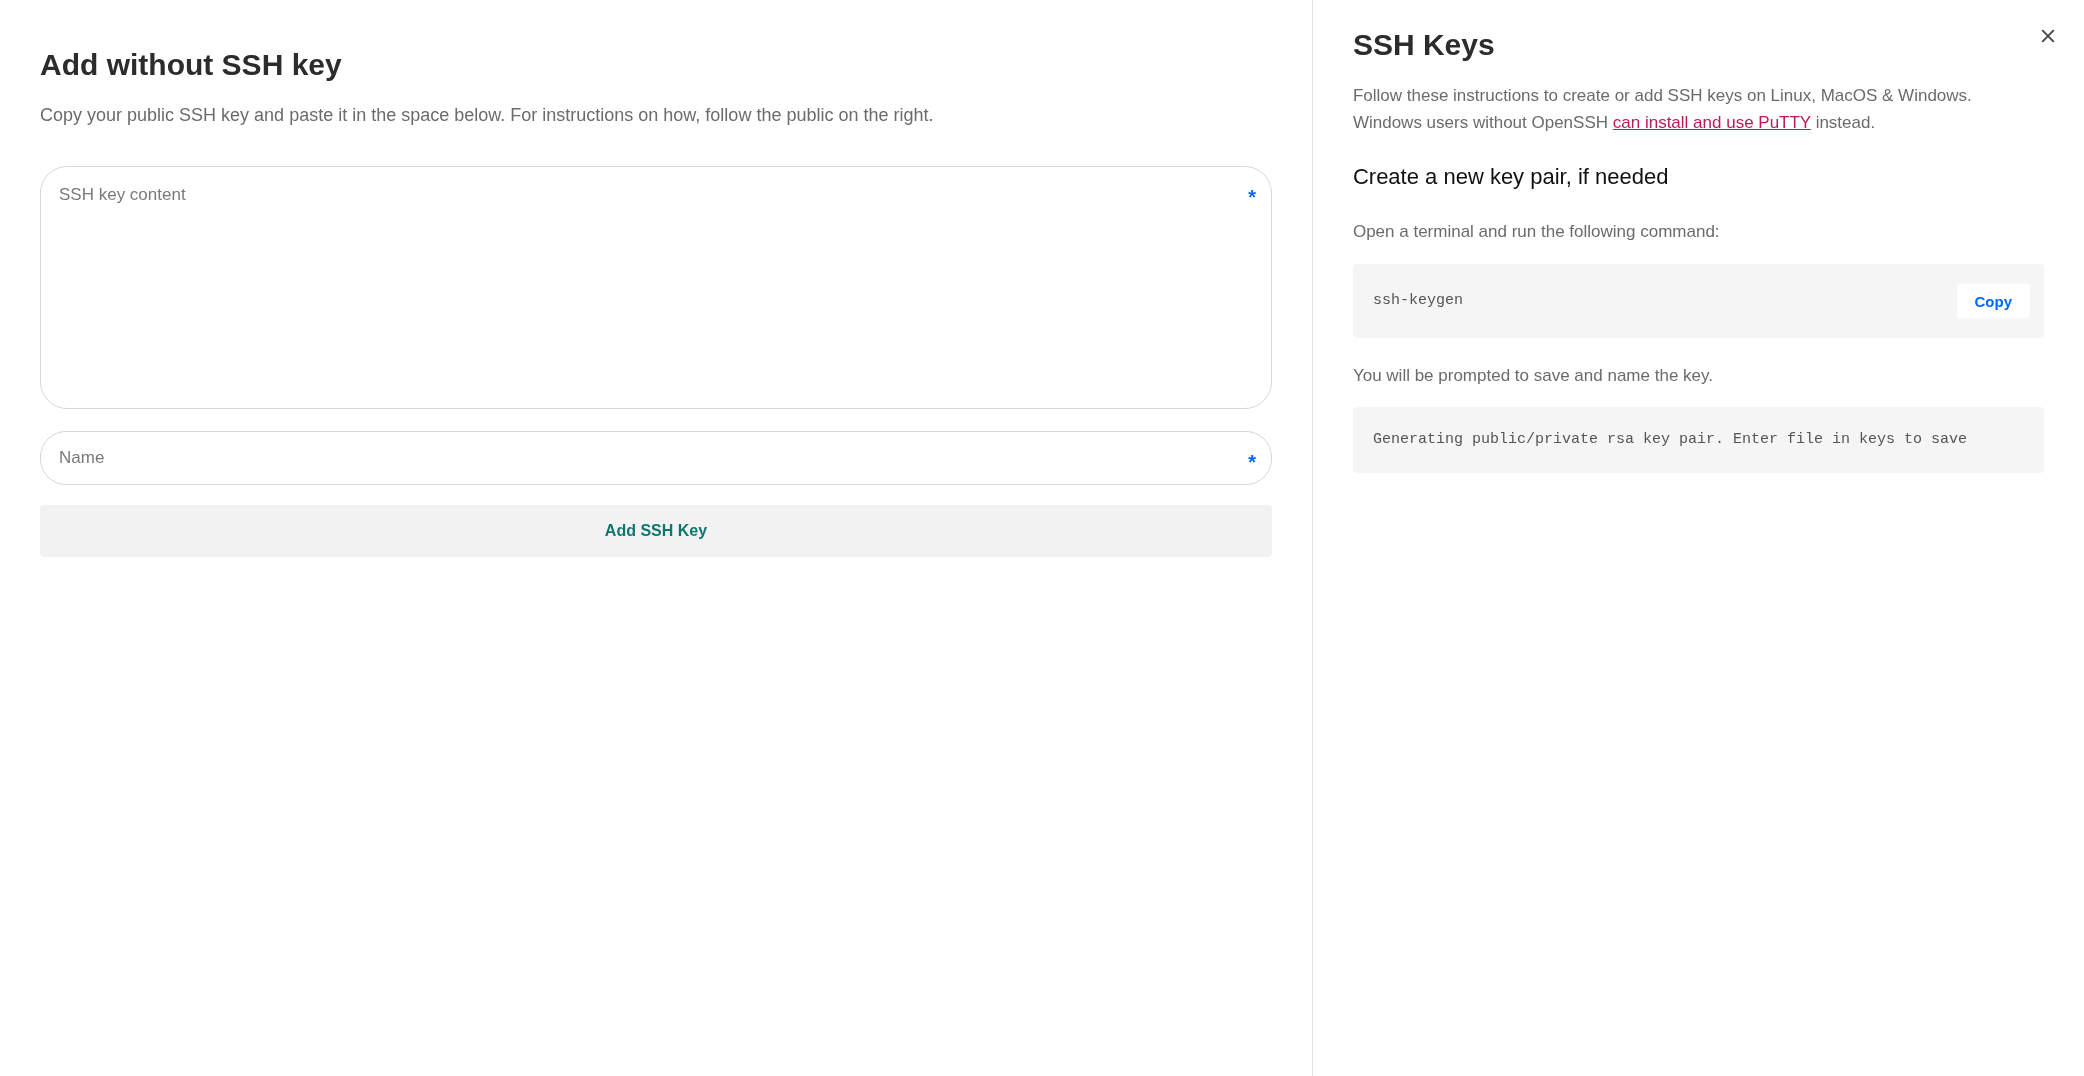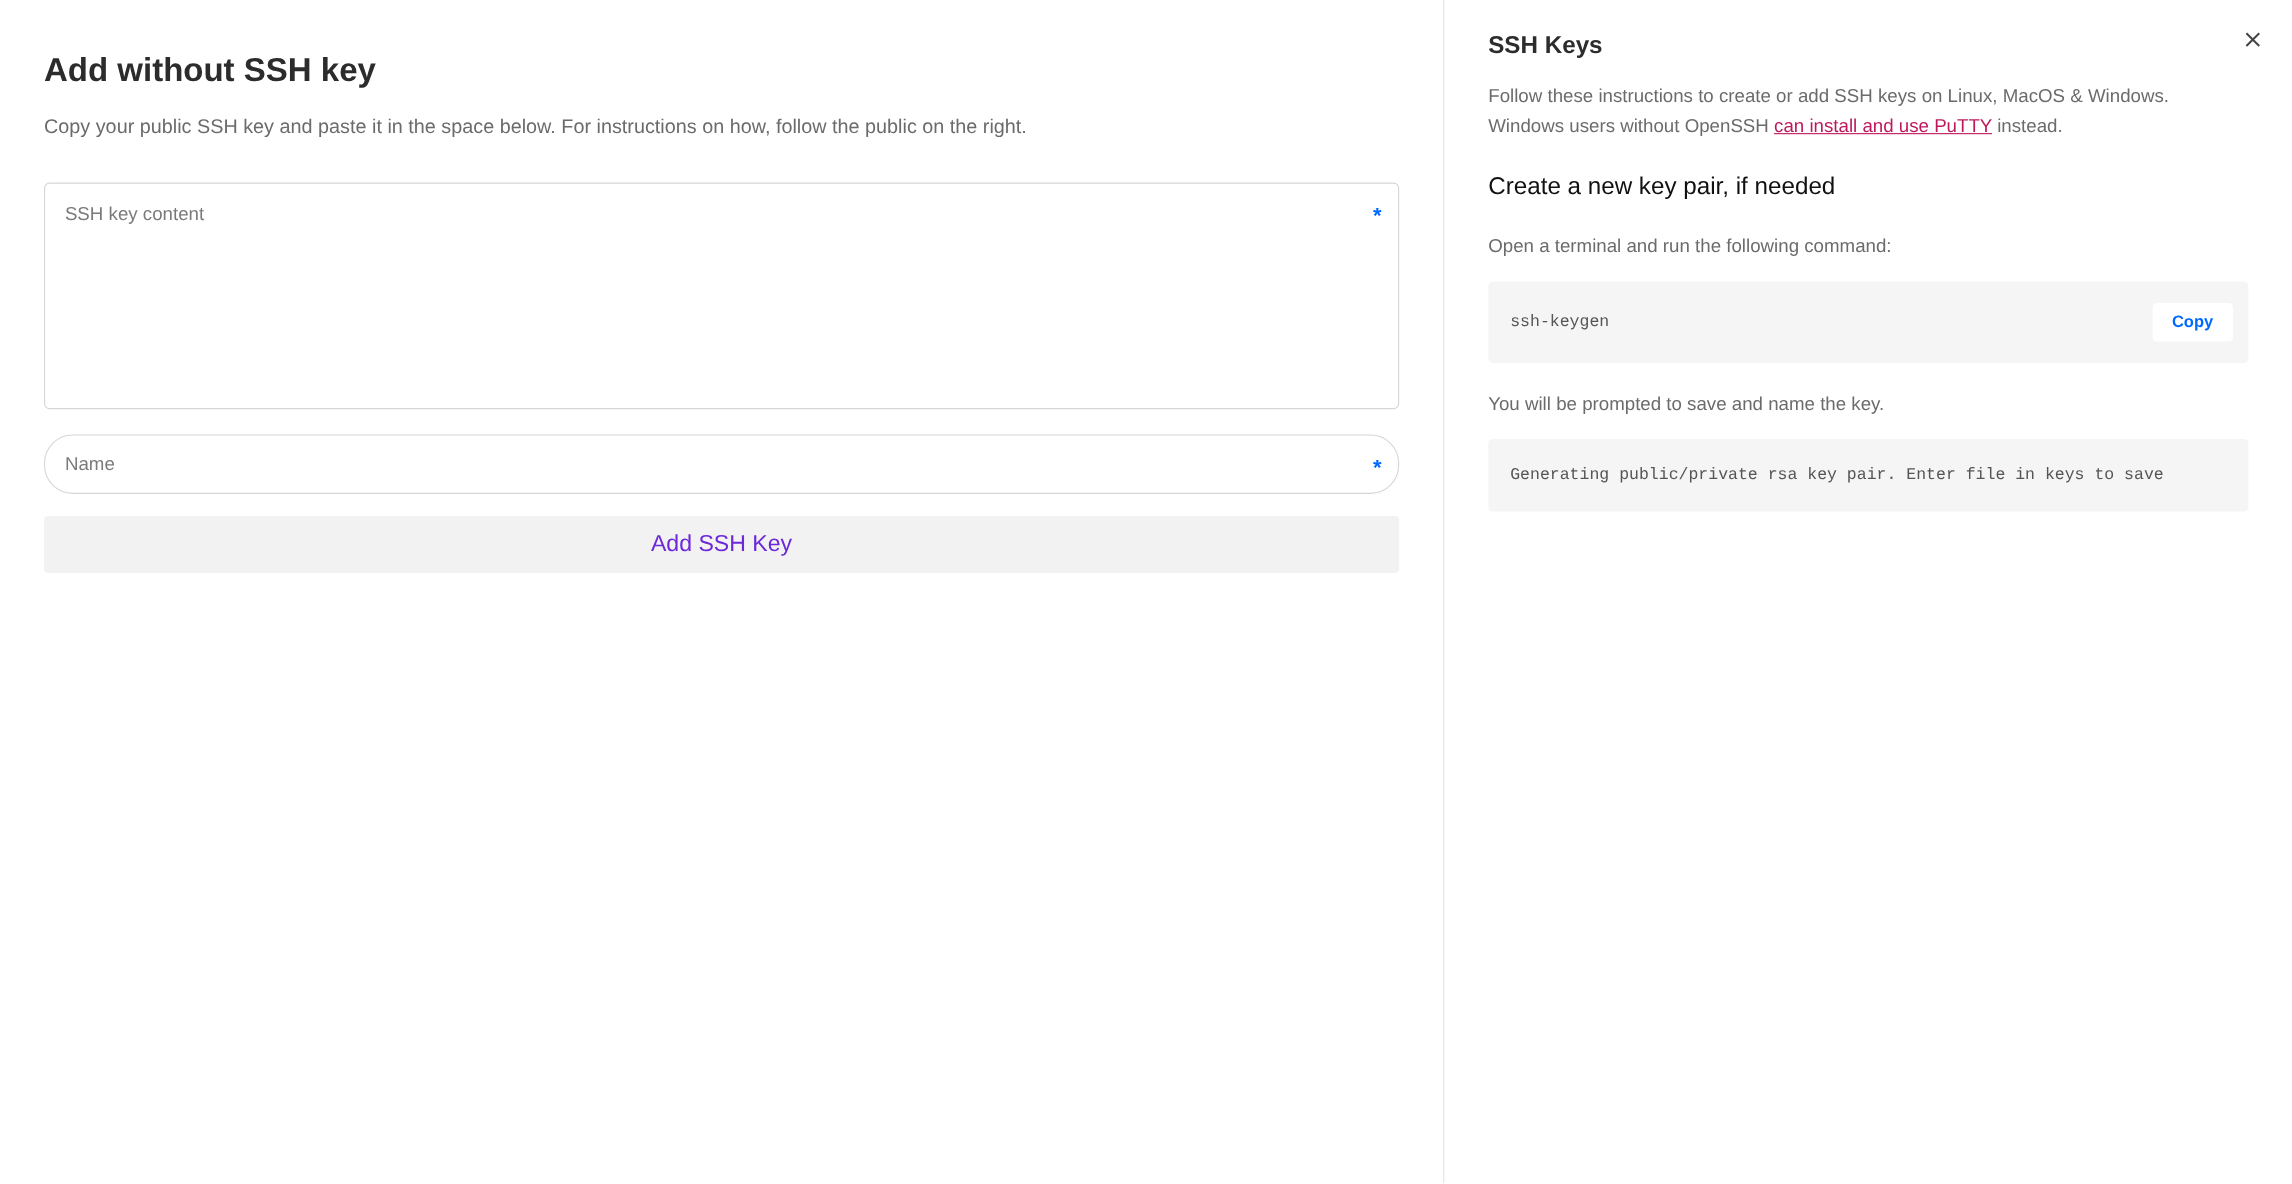--- a/index.html
+++ b/index.html
@@ -28,21 +28,21 @@
       padding: 28px 40px 40px 40px;
       position: relative;
     }
     h1 {
       font-size: 30px;
       font-weight: 600;
       color: #2c2c2c;
       margin-bottom: 20px;
     }
     h2.side-title {
-      font-size: 22px;
+      font-size: 30px;
       font-weight: 600;
       color: #2c2c2c;
       margin-bottom: 20px;
     }
     .subtitle {
       font-size: 18px;
       color: #6b6b6b;
       line-height: 1.55;
       margin-bottom: 36px;
     }
@@ -54,22 +54,23 @@
       width: 100%;
       border: 1px solid #d6d6d6;
       border-radius: 5px;
       padding: 18px 40px 18px 18px;
       font-size: 17px;
       color: #333;
       font-family: inherit;
       background: #fff;
     }
     textarea.input {
-      height: 206px;
+      height: 243px;
       resize: none;
+      border-radius: 27px;
     }
     textarea.input::placeholder, input.input::placeholder {
       color: #7a7a7a;
     }
     input.input {
       height: 54px;
       border-radius: 26px;
     }
     .required-mark {
       position: absolute;
@@ -79,23 +80,23 @@
       font-size: 20px;
       font-weight: 700;
       pointer-events: none;
     }
     .submit-btn {
       width: 100%;
       height: 52px;
       background: #f2f2f2;
       border: none;
       border-radius: 4px;
-      color: #6d28d9;
-      font-size: 21px;
-      font-weight: 400;
+      color: #0f766e;
+      font-size: 16px;
+      font-weight: 700;
       cursor: not-allowed;
       margin-top: 2px;
     }
     .close-btn {
       position: absolute;
       top: 22px;
       right: 22px;
       background: none;
       border: none;
       cursor: pointer;

